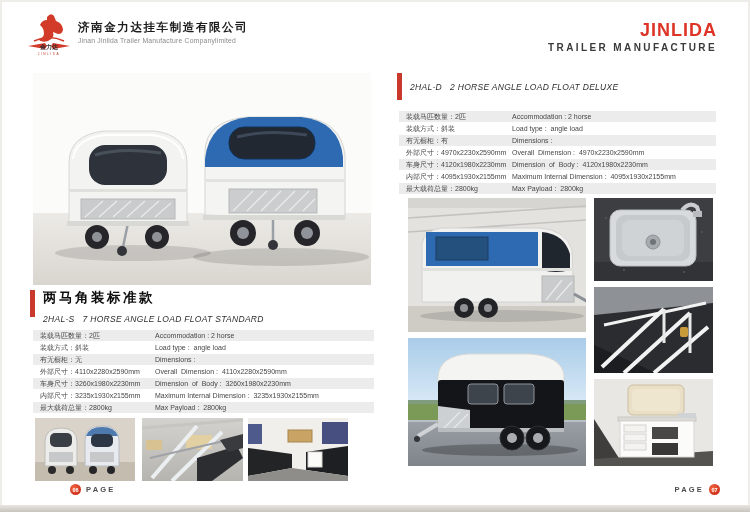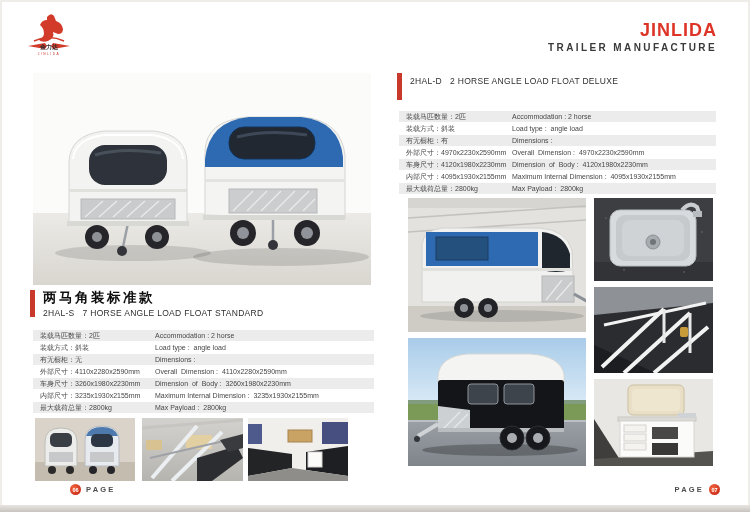--- a/index.html
+++ b/index.html
@@ -15,21 +15,21 @@
   .company{position:absolute;left:78px;top:20px;}
   .company-cn{font-size:11.5px;font-weight:bold;color:#1c1c1c;letter-spacing:1.6px;}
   .company-en{font-size:6.8px;color:#8a8a8a;margin-top:2px;letter-spacing:.2px;}
   .brand{position:absolute;right:33px;top:20px;text-align:right;}
   .brand-name{font-size:18px;font-weight:bold;color:#de3427;letter-spacing:1px;}
   .brand-sub{font-size:10px;font-weight:bold;color:#3a3a3a;letter-spacing:2.4px;margin-top:1px;}
   
   .section-title{position:absolute;display:flex;align-items:flex-start;}
   .red-bar{width:5px;height:27px;background:#c8382b;margin-right:8px;flex:none;}
   .title-cn{font-size:13.5px;font-weight:bold;color:#0f0f0f;letter-spacing:2.5px;line-height:15px;}
-  .title-en{font-size:8.5px;color:#2e2e2e;margin-top:3px;letter-spacing:.3px;white-space:pre;}
+  .title-en{font-size:8.5px;color:#2e2e2e;margin-top:9px;letter-spacing:.3px;white-space:pre;font-style:italic;}
   
   .spec-table{position:absolute;}
   .spec-row{display:flex;height:11px;line-height:11px;margin-bottom:1px;font-size:7px;color:#474747;}
   .spec-row:nth-child(odd){background:#ececec;}
   .spec-cn{padding-left:7px;flex:none;white-space:pre;}
   .t-left .spec-cn{width:115px;}
   .t-right .spec-cn{width:106px;}
   .spec-en{flex:1;white-space:pre;}
   
   .photo{position:absolute;overflow:hidden;}
@@ -50,20 +50,24 @@
 
   <div class="logo">
     <svg viewBox="0 0 46 48">
       <path d="M21,5 Q25,0 28,4 L30,9 Q36,11 37,17 Q37,22 32,22 L27,20 Q29,26 22,29 Q15,31 12,27 Q17,27 18,22 Q18,16 14,13 Q16,8 21,8 Z" fill="#d23b2a"></path>
       <path d="M8,29 Q23,22 38,29" fill="none" stroke="#d23b2a" stroke-width="1.6"></path>
       <path d="M2,34 L19,31 L21,34 L19,37 Z" fill="#d23b2a"></path>
       <path d="M44,34 L27,31 L25,34 L27,37 Z" fill="#d23b2a"></path>
       <text x="23" y="36.5" font-size="6" font-weight="bold" fill="#2e2e2e" text-anchor="middle">金力达</text>
       <text x="23" y="43" font-size="3.2" fill="#c8382b" text-anchor="middle" letter-spacing="1.5">JINLIDA</text>
     </svg>
+  </div>
+  <div class="company">
+    <div class="company-cn">济南金力达挂车制造有限公司</div>
+    <div class="company-en">Jinan Jinlida Trailer Manufacture Companylimited</div>
   </div>
   <div class="brand">
     <div class="brand-name">JINLIDA</div>
     <div class="brand-sub">TRAILER MANUFACTURE</div>
   </div>
 
   <div class="photo" style="left:33px;top:73px;width:338px;height:212px;">
     <svg viewBox="0 0 338 212">
       <defs>
         <linearGradient id="mfloor" x1="0" y1="0" x2="0" y2="1">

